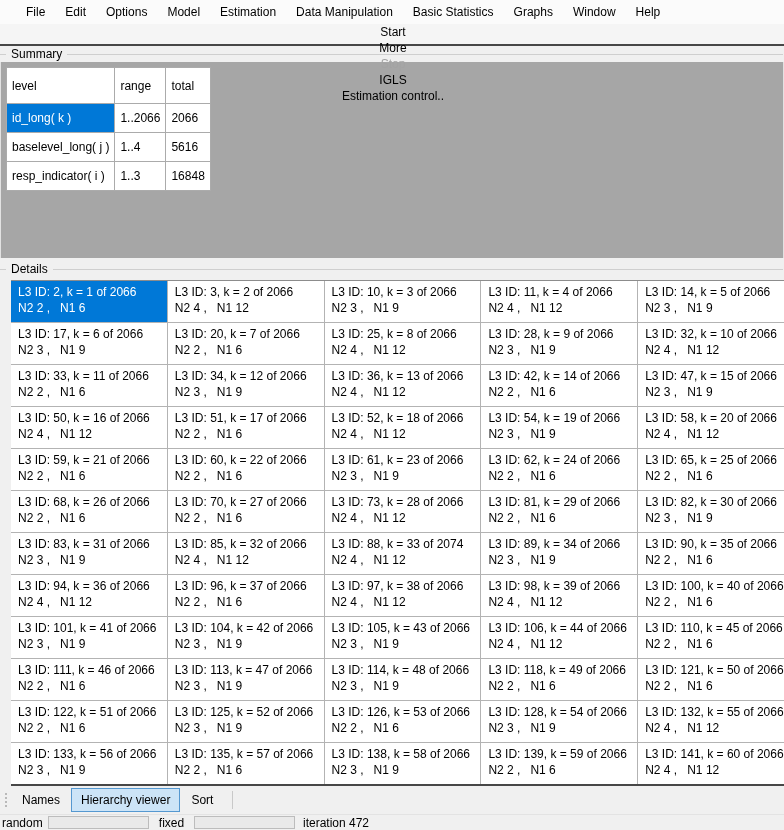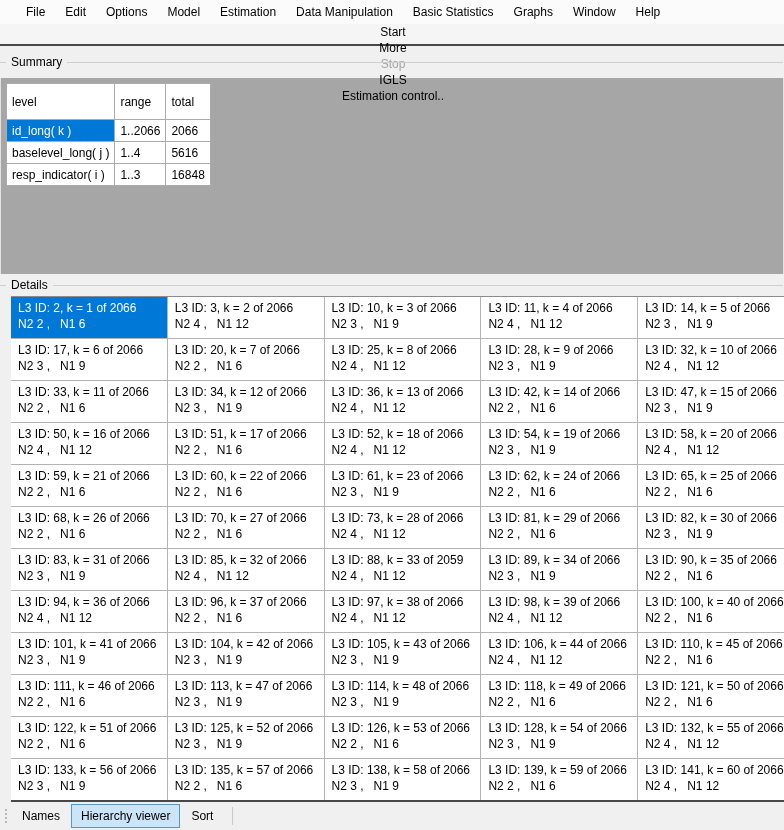--- a/index.html
+++ b/index.html
@@ -12,29 +12,29 @@
   
   .menubar { height:24px; background:#fbfbfb; display:flex; align-items:center; padding-left:16px; }
   .menu-item { padding:2px 10px; white-space:nowrap; cursor:default; }
   
   .toolbar { height:22px; background:#f5f5f5; display:flex; align-items:center; padding-left:2px; border-bottom:2px solid #474747;flex-direction:column; }
   .grip { border-left:2px dotted #b9b9b9; height:14px; margin:0 5px 0 2px; }
   .tool-btn { padding:1px 8px; white-space:nowrap; }
   .tool-btn.disabled { color:#a3a3a3; }
   .tsep { width:1px; height:16px; background:#c5c5c5; margin:0 4px; }
   
-  .group-head { height:32px; display:flex; align-items:center; background:#f0f0f0; }
+  .group-head { height:16px; display:flex; align-items:center; background:#f0f0f0; }
   .group-head .pre-line { width:6px; border-top:1px solid #cfcfcf; }
   .group-head .label { padding:0 5px; }
   .group-head .post-line { flex:1; border-top:1px solid #cfcfcf; margin-right:1px; }
   .group-head.details-head { height:22px; }
   
   .summary-body { height:196px; background:#a6a6a6; border-left:1px solid #e2e2e2; border-right:1px solid #e2e2e2; padding:5px 0 0 5px; }
   table.summary { border-collapse:collapse; background:#fff; }
-  table.summary th, table.summary td { border:1px solid #ababab; height:22px; padding:0 5px; font-weight:normal; white-space:nowrap; text-align:left; }
+  table.summary th, table.summary td { border:1px solid #ababab; height:29px; padding:0 5px; font-weight:normal; white-space:nowrap; text-align:left; }
   table.summary th { height:36px; }
   th.c-range, th.c-total { text-align:center; }
   .c-level { width:95px; }
   .c-range { width:44px; }
   .c-total { width:45px; }
   td.sel { background:#0078d7; color:#fff; }
   
   .details-grid {
     width:784px; height:506px; background:#fff;
     display:grid; grid-template-columns:repeat(5,1fr); grid-auto-rows:42px;
@@ -281,21 +281,21 @@
       <div class="l1">L3 ID: 83, k = 31 of 2066</div>
       <div class="l2">N2 3 ,   N1 9</div>
     </div>
 
     <div class="cell">
       <div class="l1">L3 ID: 85, k = 32 of 2066</div>
       <div class="l2">N2 4 ,   N1 12</div>
     </div>
 
     <div class="cell">
-      <div class="l1">L3 ID: 88, k = 33 of 2059</div>
+      <div class="l1">L3 ID: 88, k = 33 of 2074</div>
       <div class="l2">N2 4 ,   N1 12</div>
     </div>
 
     <div class="cell">
       <div class="l1">L3 ID: 89, k = 34 of 2066</div>
       <div class="l2">N2 3 ,   N1 9</div>
     </div>
 
     <div class="cell">
       <div class="l1">L3 ID: 90, k = 35 of 2066</div>

